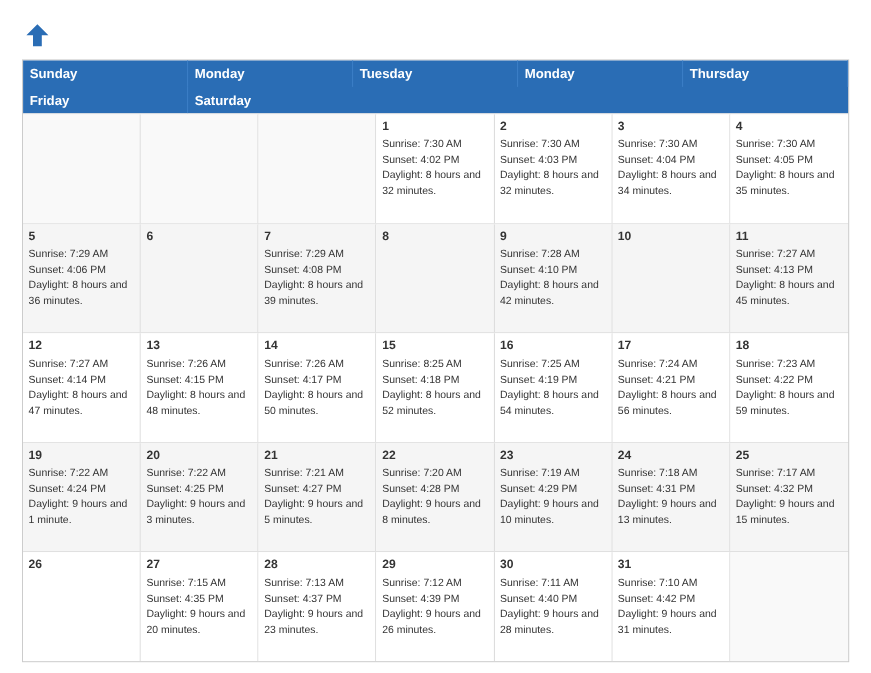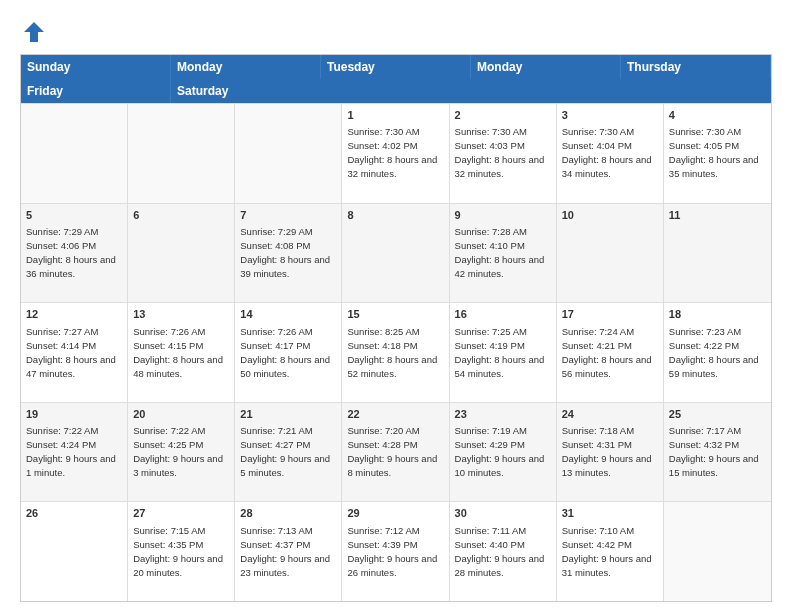--- a/index.html
+++ b/index.html
@@ -177,21 +177,23 @@
 Daylight: 8 hours and 36 minutes.</span></div>
           <div class="cal-cell shaded"><span class="day-num">6</span></div>
           <div class="cal-cell shaded"><span class="day-num">7</span><span class="cell-text">Sunrise: 7:29 AM
 Sunset: 4:08 PM
 Daylight: 8 hours and 39 minutes.</span></div>
           <div class="cal-cell shaded"><span class="day-num">8</span></div>
           <div class="cal-cell shaded"><span class="day-num">9</span><span class="cell-text">Sunrise: 7:28 AM
 Sunset: 4:10 PM
 Daylight: 8 hours and 42 minutes.</span></div>
           <div class="cal-cell shaded"><span class="day-num">10</span></div>
-          <div class="cal-cell shaded"><span class="day-num">11</span></div>
+          <div class="cal-cell shaded"><span class="day-num">11</span><span class="cell-text">Sunrise: 7:27 AM
+Sunset: 4:13 PM
+Daylight: 8 hours and 45 minutes.</span></div>
         </div>
         <div class="cal-row">
           <div class="cal-cell"><span class="day-num">12</span><span class="cell-text">Sunrise: 7:27 AM
 Sunset: 4:14 PM
 Daylight: 8 hours and 47 minutes.</span></div>
           <div class="cal-cell"><span class="day-num">13</span><span class="cell-text">Sunrise: 7:26 AM
 Sunset: 4:15 PM
 Daylight: 8 hours and 48 minutes.</span></div>
           <div class="cal-cell"><span class="day-num">14</span><span class="cell-text">Sunrise: 7:26 AM
 Sunset: 4:17 PM

